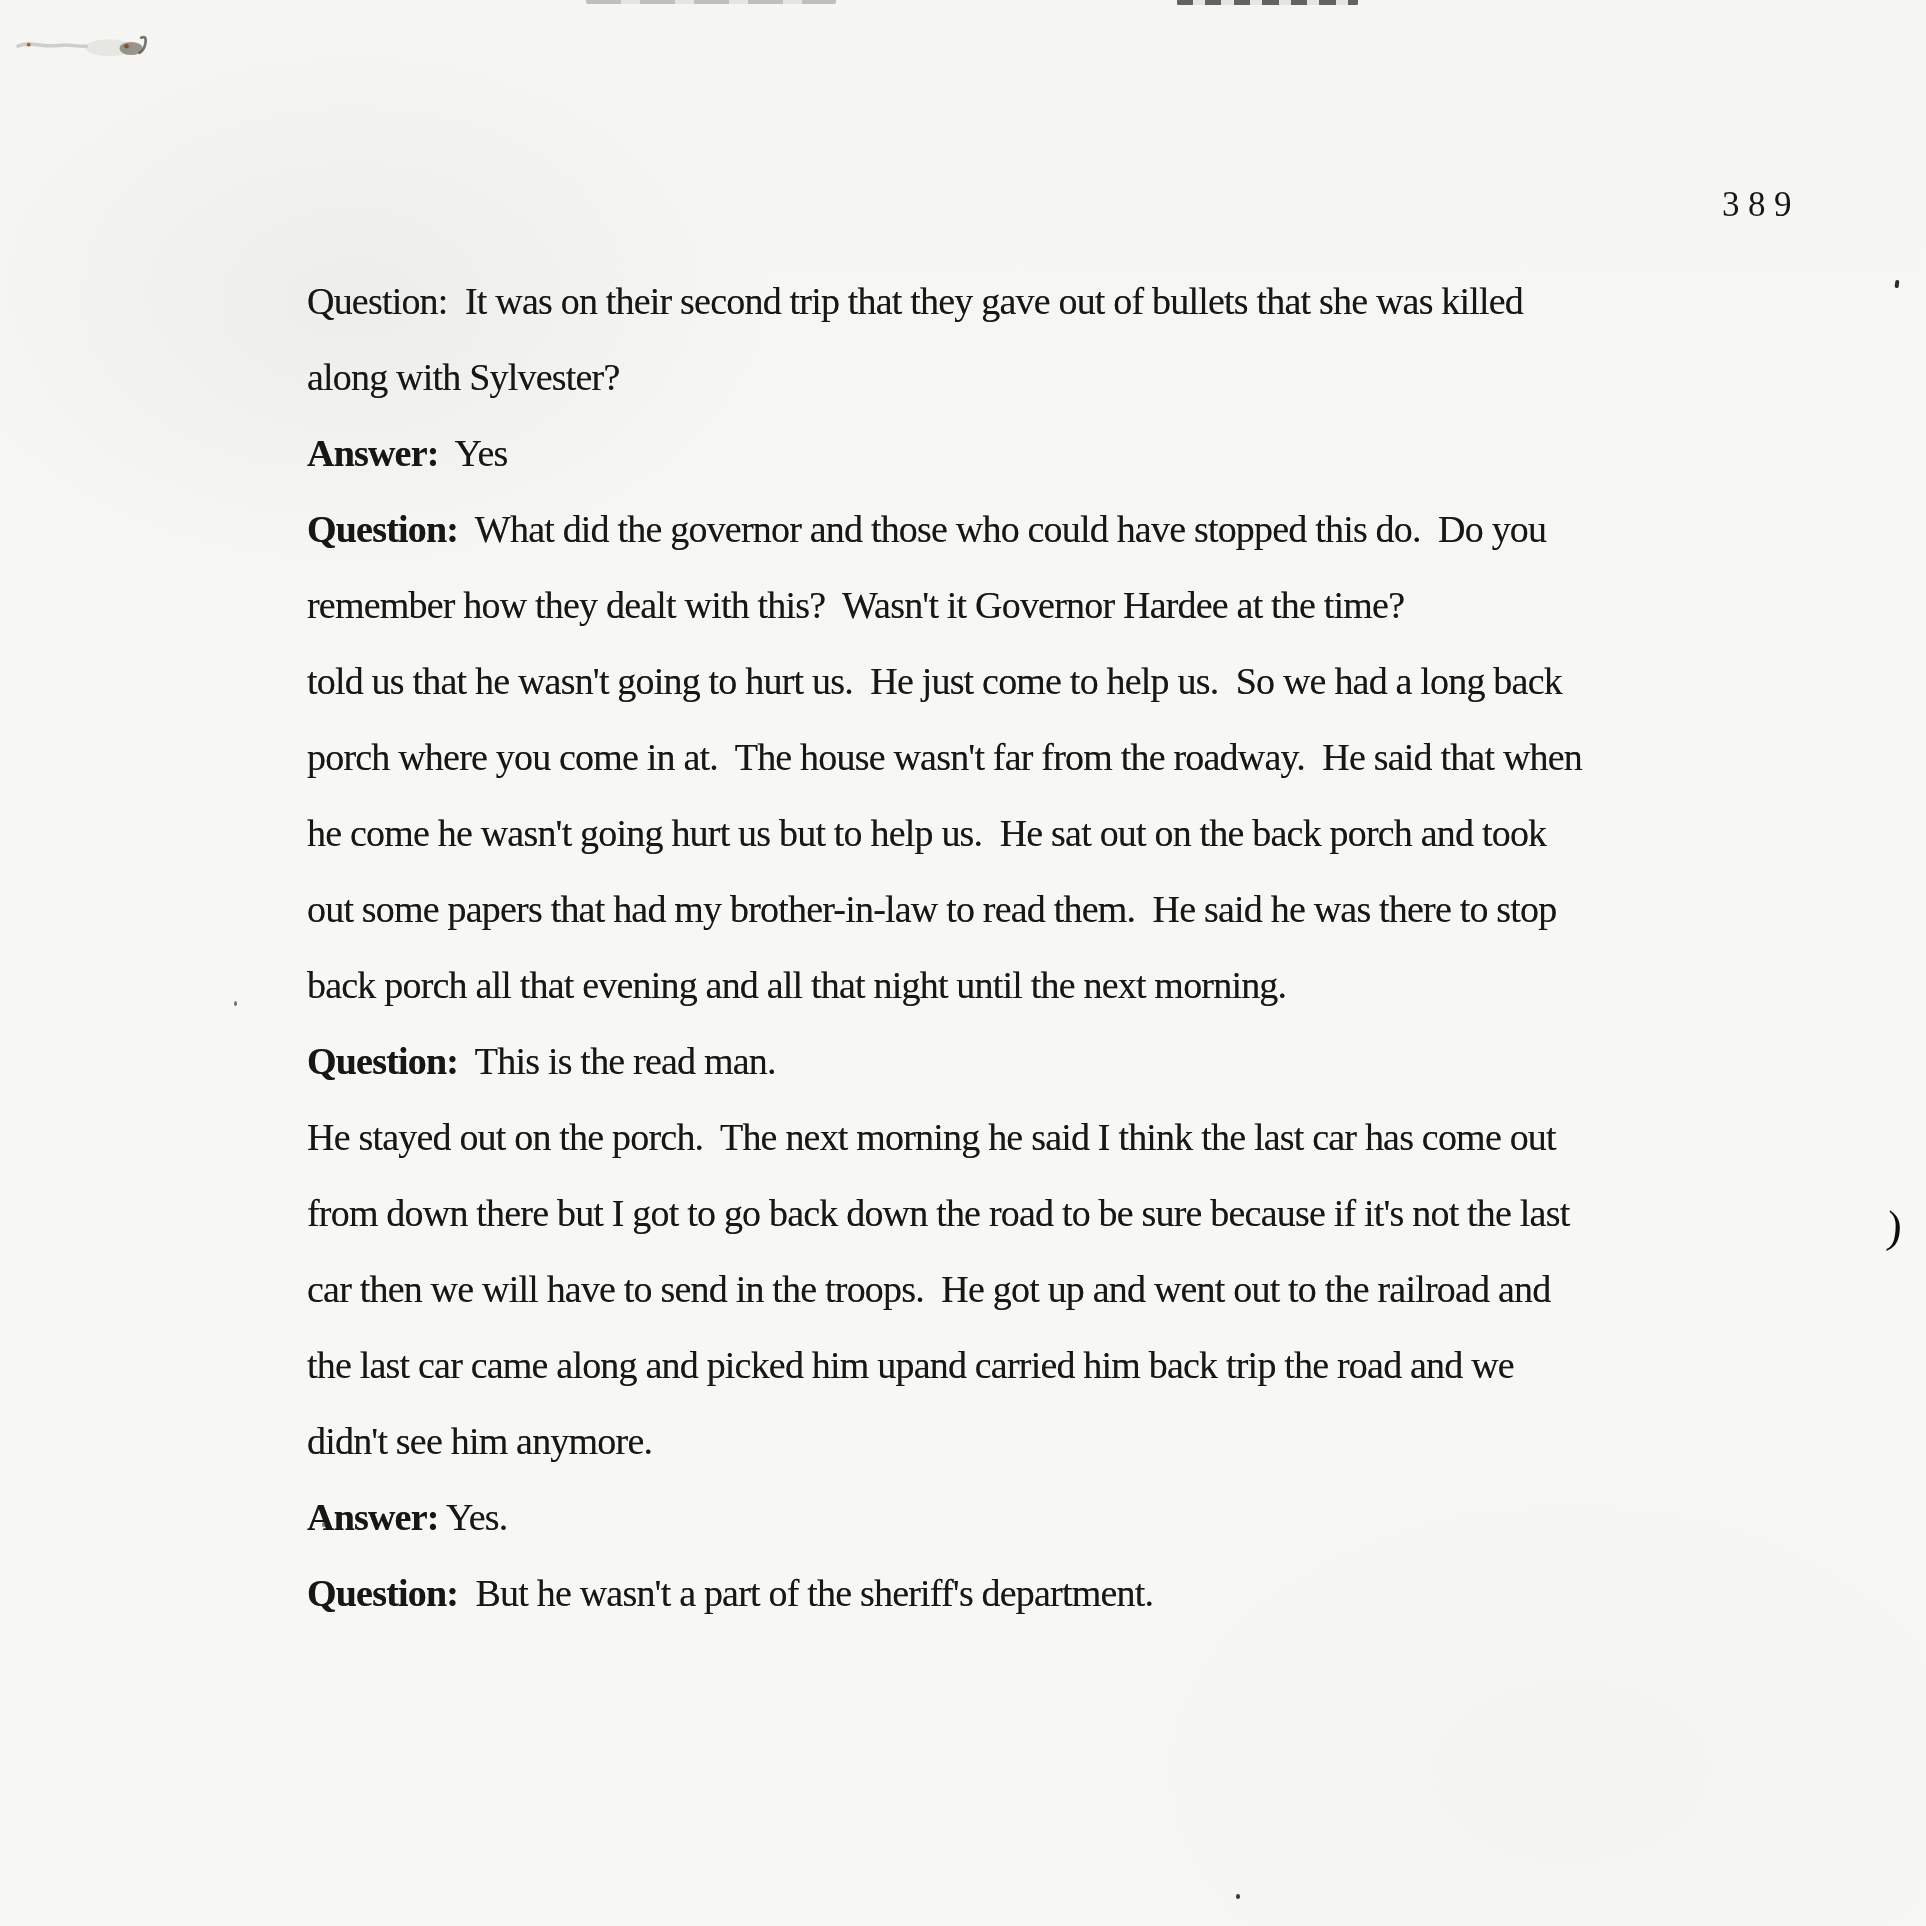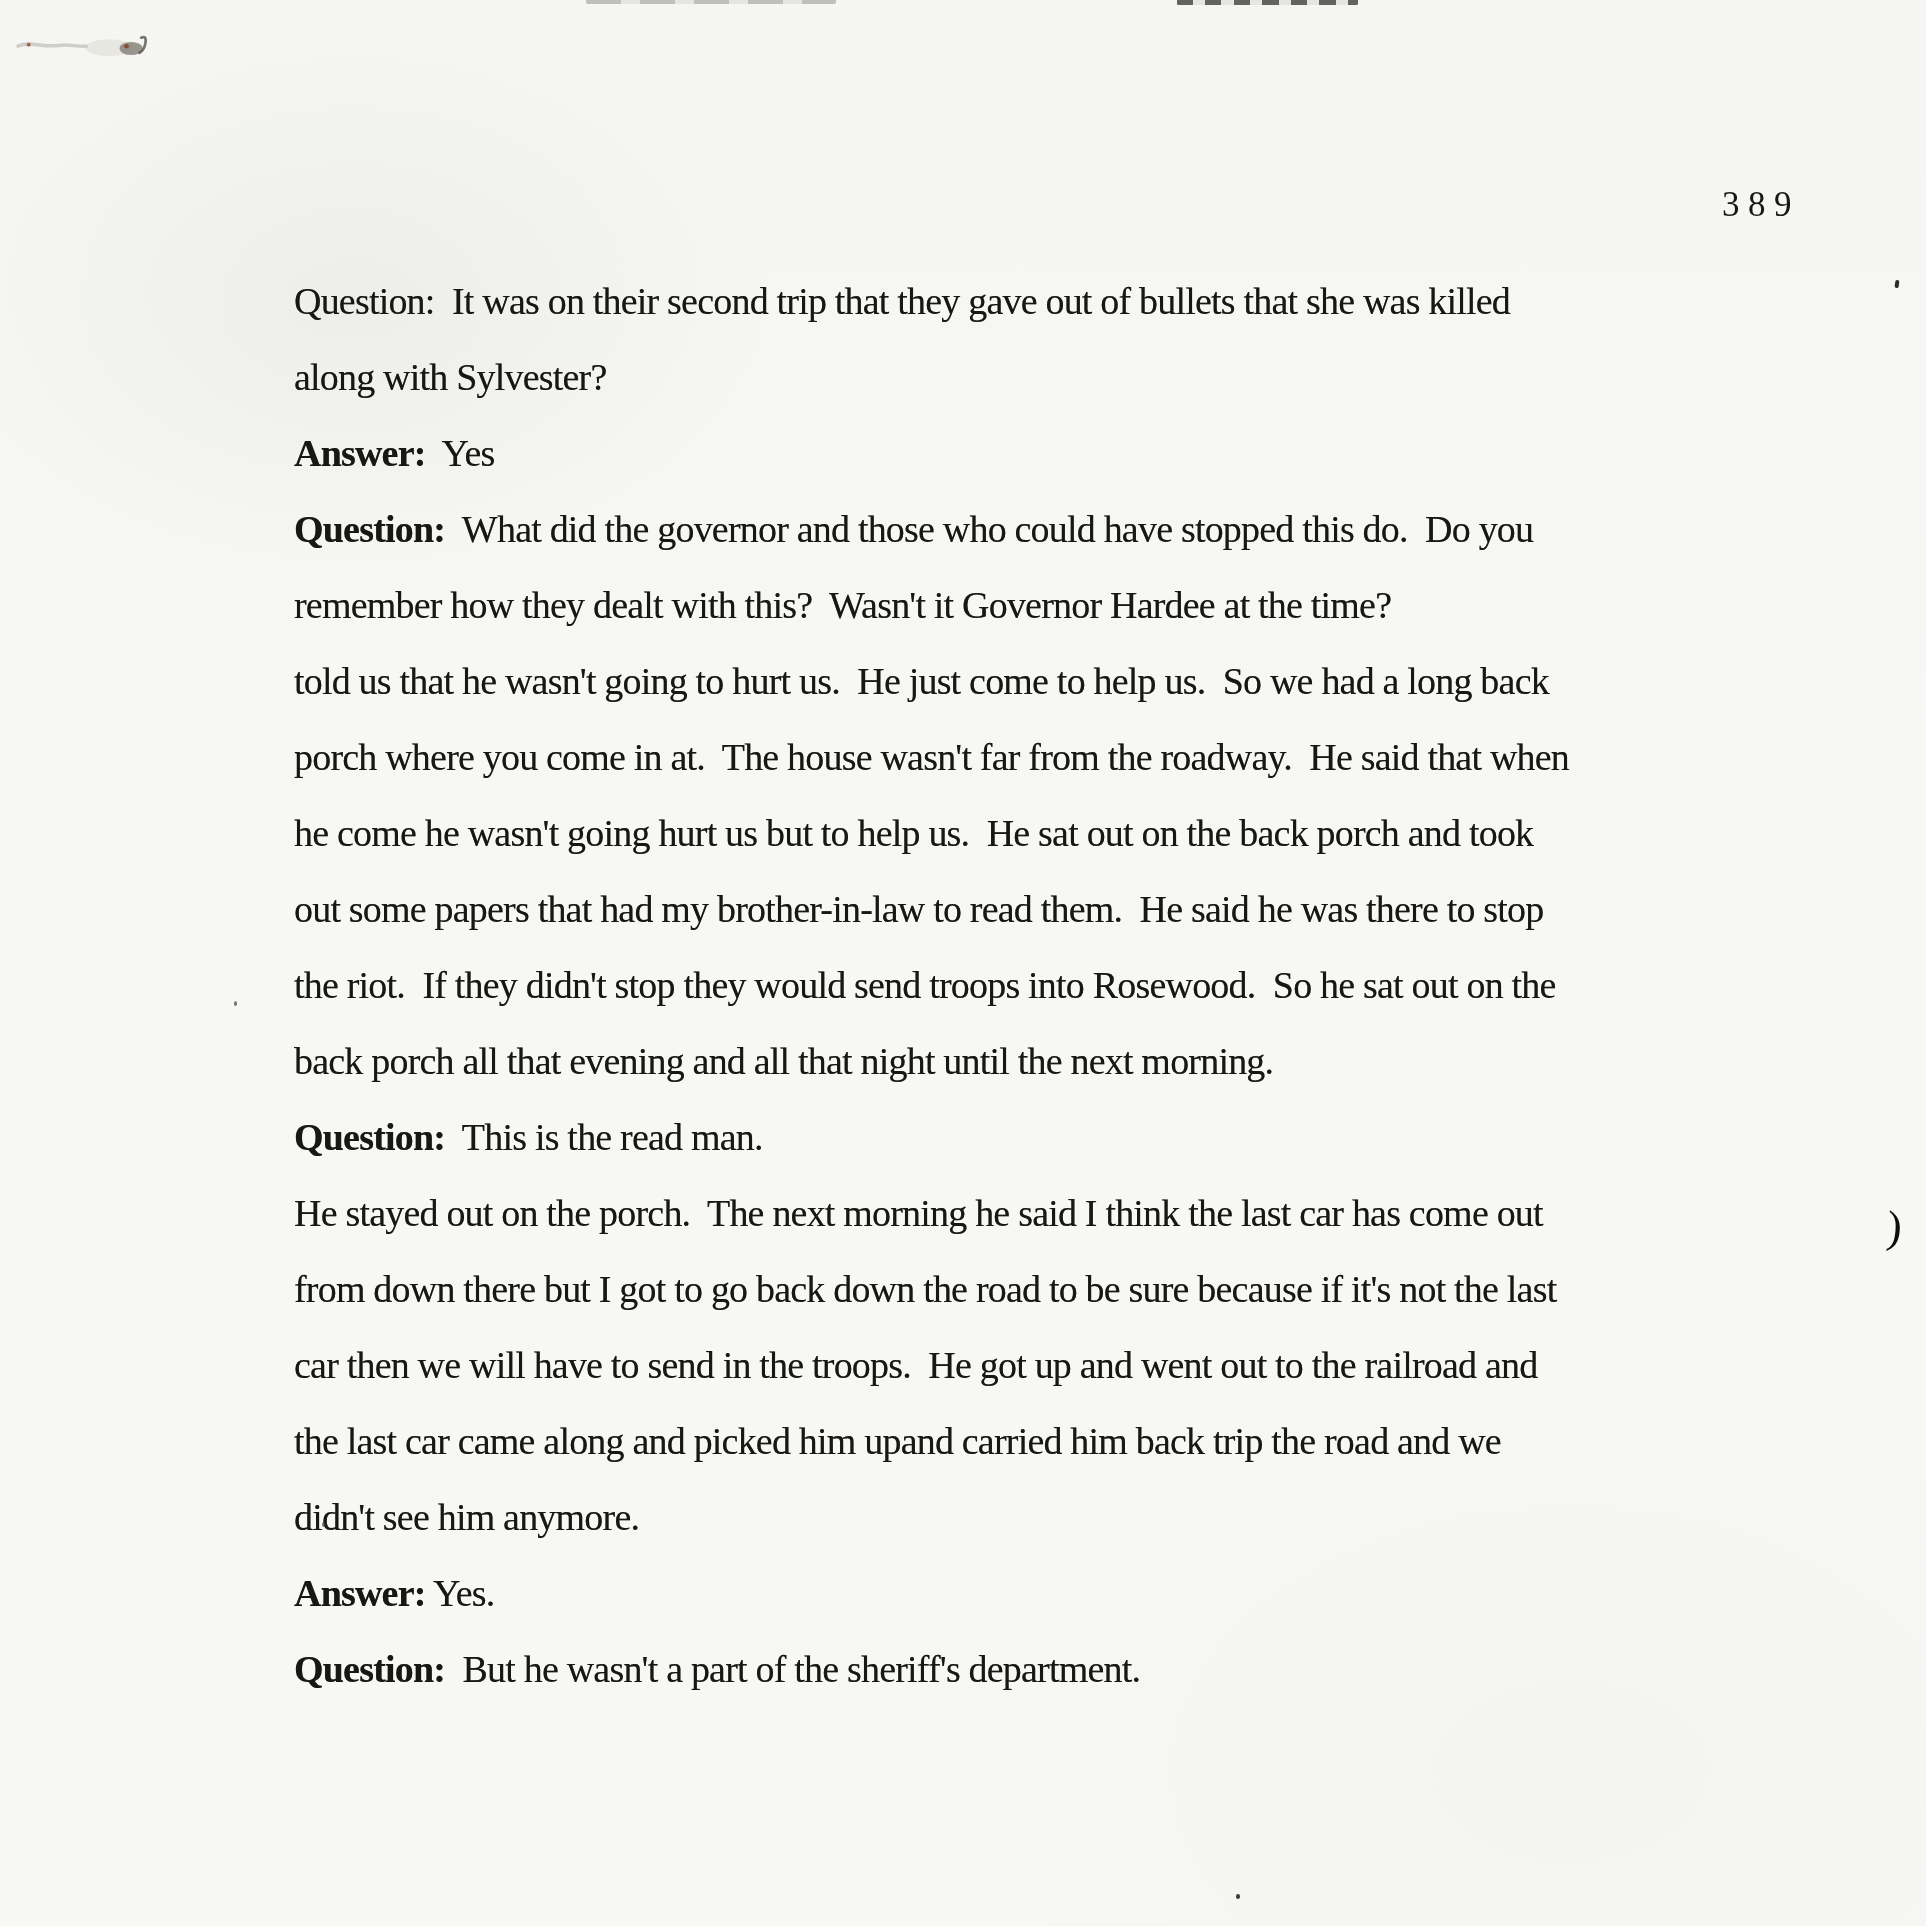--- a/index.html
+++ b/index.html
@@ -31,20 +31,21 @@
   }
   .transcript{
     position:absolute;left:294px;top:263px;width:1579px;
     font-size:38px;letter-spacing:-0.8px;
     color:var(--ink);
     text-shadow:0 0 0.4px rgba(20,20,20,0.55);
   }
   .t-line{
     height:76px;line-height:76px;
     white-space:pre;
+    margin-left:13px;
   }
   .t-label{font-weight:700;}
   
   .edge-top-a{
     position:absolute;left:586px;top:0;width:250px;height:3.5px;
     background:repeating-linear-gradient(90deg, rgba(110,110,104,0.40) 0 35px, rgba(110,110,104,0.12) 35px 54px);
     border-radius:0 0 1.9px 1.9px;
   }
   .edge-top-b{
     position:absolute;left:1177px;top:0;width:181px;height:5.4px;
@@ -99,21 +100,20 @@
 
 
     <div class="t-line"><span class="t-label"></span><span class="t-text">told us that he wasn't going to hurt us.  He just come to help us.  So we had a long back</span></div>
 
     <div class="t-line"><span class="t-label"></span><span class="t-text">porch where you come in at.  The house wasn't far from the roadway.  He said that when</span></div>
 
     <div class="t-line"><span class="t-label"></span><span class="t-text">he come he wasn't going hurt us but to help us.  He sat out on the back porch and took</span></div>
 
     <div class="t-line"><span class="t-label"></span><span class="t-text">out some papers that had my brother-in-law to read them.  He said he was there to stop</span></div>
 
-    <div class="t-line"><span class="t-label"></span><span class="t-text">the riot.  If they didn't stop they would send troops into Rosewood.  So he sat out on the</span></div>
 
     <div class="t-line"><span class="t-label"></span><span class="t-text">back porch all that evening and all that night until the next morning.</span></div>
 
     <div class="t-line"><span class="t-label">Question:</span><span class="t-text">  This is the read man.</span></div>
 
 
     <div class="t-line"><span class="t-label"></span><span class="t-text">He stayed out on the porch.  The next morning he said I think the last car has come out</span></div>
 
     <div class="t-line"><span class="t-label"></span><span class="t-text">from down there but I got to go back down the road to be sure because if it's not the last</span></div>
 

